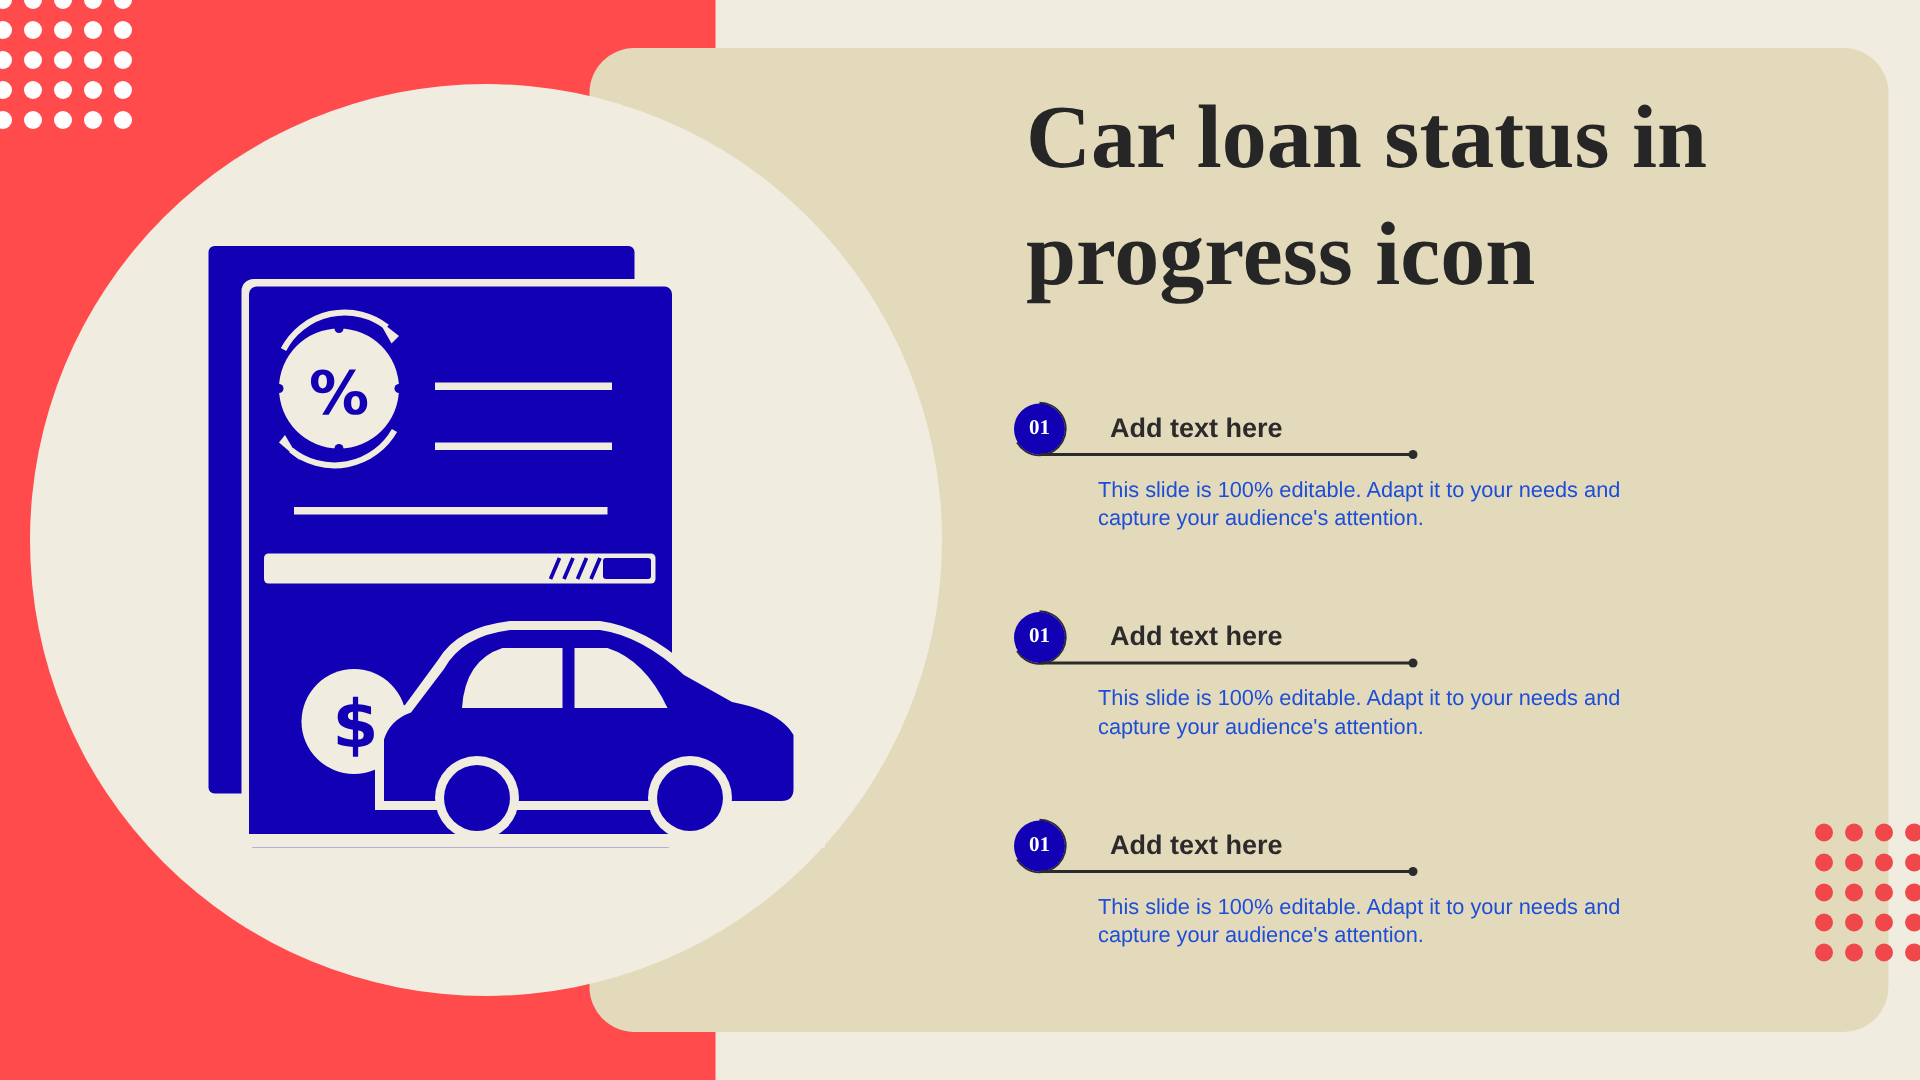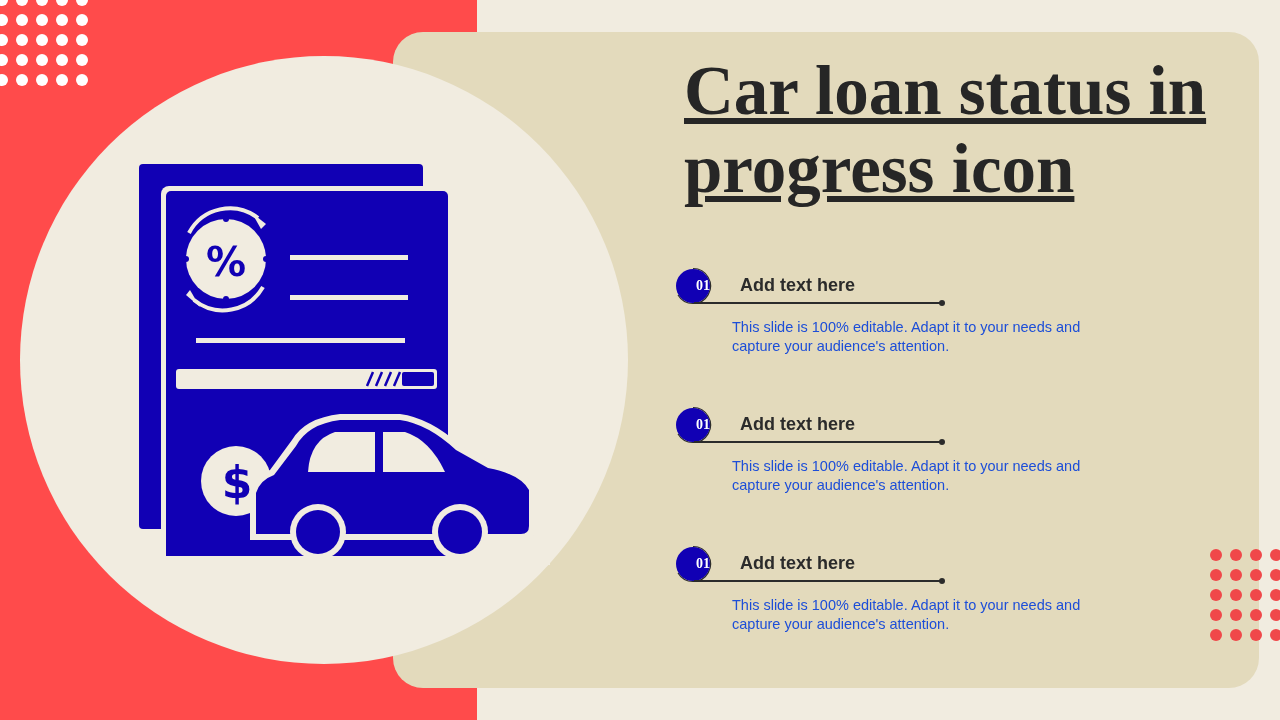--- a/index.html
+++ b/index.html
@@ -14,27 +14,27 @@
   .dot-grid .dot { border-radius: 50%; }
   .dots-tl { left: -4px; top: -6px; grid-template-columns: repeat(5, 12px); grid-auto-rows: 12px; gap: 8px; }
   .dots-tl .dot { background: #FFFFFF; }
   .dots-br { left: 1210px; top: 549px; grid-template-columns: repeat(4, 12px); grid-auto-rows: 12px; gap: 8px; }
   .dots-br .dot { background: #F0484A; }
   .circle { position: absolute; left: 20px; top: 56px; width: 608px; height: 608px; border-radius: 50%; background: #F1ECE0; }
   .illustration { position: absolute; left: 130px; top: 155px; width: 420px; height: 410px; }
   .title {
     position: absolute; left: 684px; top: 52px; width: 540px;
     font-family: "Liberation Serif", serif; font-weight: bold;
-    font-size: 69px; line-height: 78px; color: #262626; margin: 0; text-decoration: underline;
+    font-size: 60px; line-height: 78px; color: #262626; margin: 0;
   }
   .item { position: absolute; left: 674px; width: 460px; height: 100px; }
   .item .badge {
     position: absolute; left: 2px; top: 2px; width: 34px; height: 34px; border-radius: 50%;
     background: #1100B4; color: #FFFFFF; font-family: "Liberation Serif", serif; font-weight: bold;
-    font-size: 14px; line-height: 34px; text-align: right;
+    font-size: 14px; line-height: 34px; text-align: center;
   }
   .item .ring { position: absolute; left: 0; top: 0; width: 38px; height: 38px; }
   .item .line { position: absolute; left: 20px; top: 35px; width: 247px; height: 1.5px; background: #2B2B2B; }
   .item .line-dot { position: absolute; left: 265px; top: 33px; width: 6px; height: 6px; border-radius: 50%; background: #2B2B2B; }
   .item .heading {
     position: absolute; left: 66px; top: 8px;
     font-family: Liberation Sans, sans-serif; font-weight: bold; font-size: 18px; color: #2B2B2B; white-space: nowrap;
   }
   .item .desc {
     position: absolute; left: 58px; top: 51px; width: 380px;

